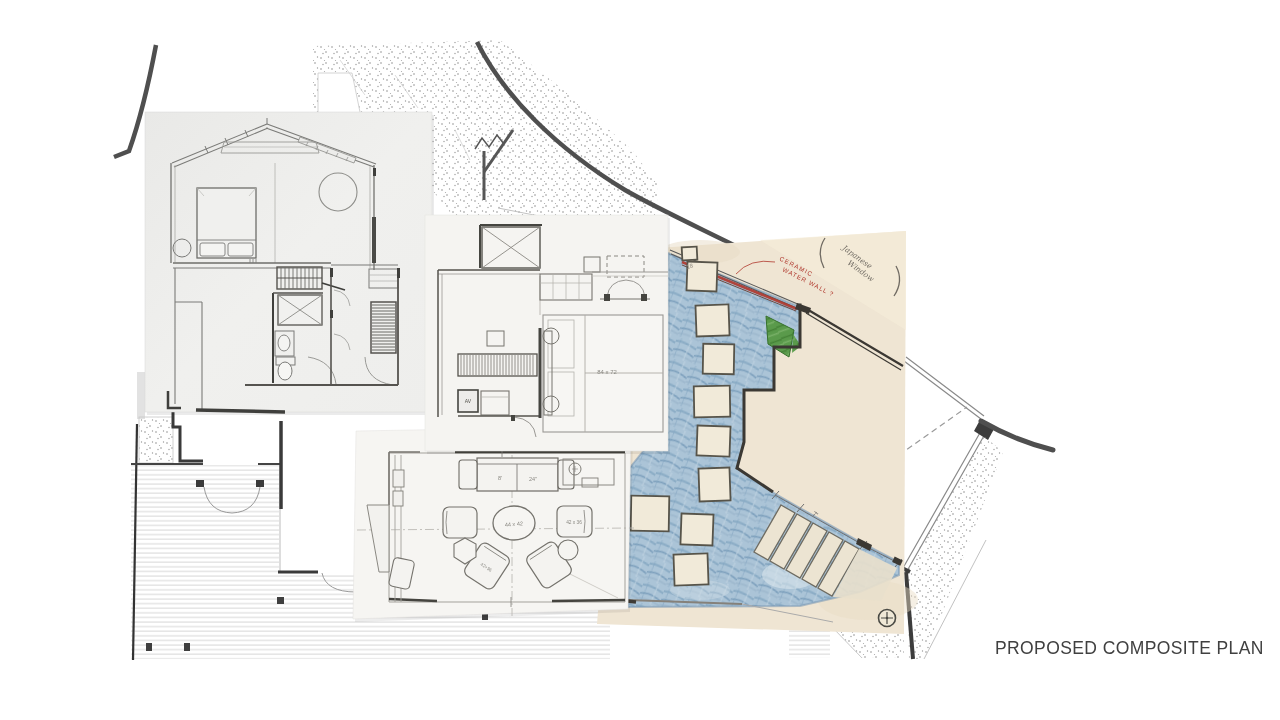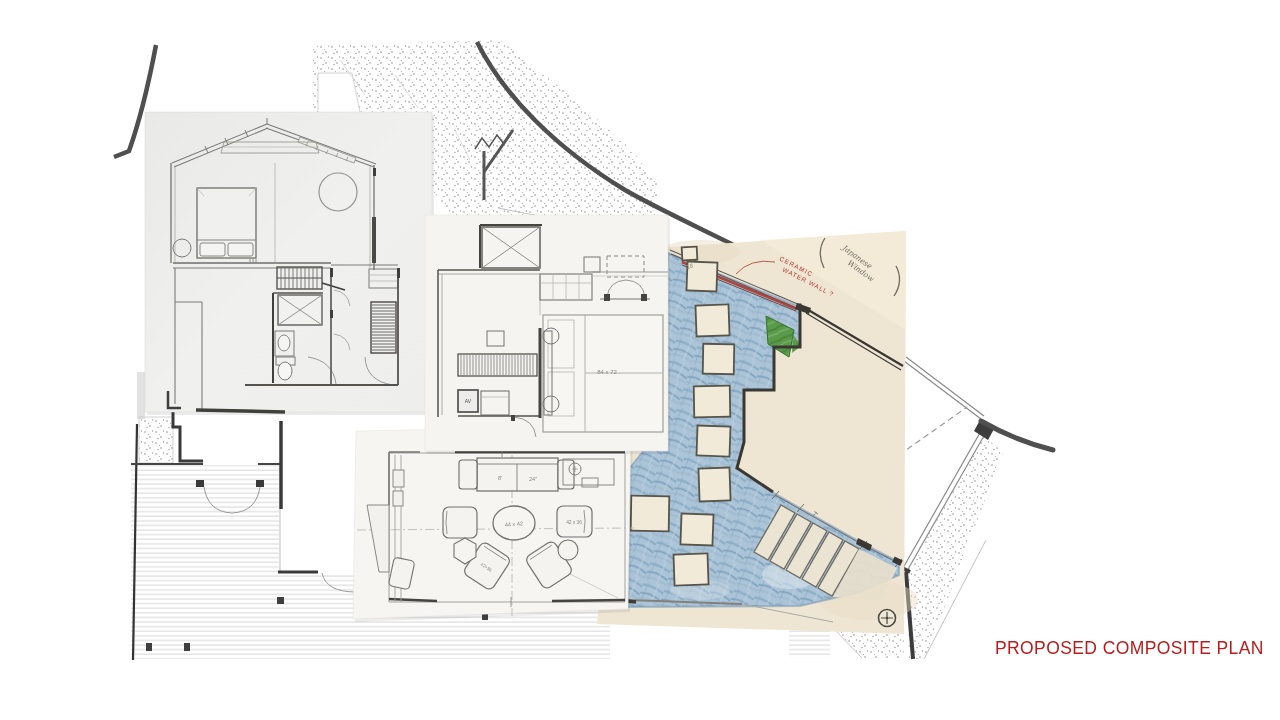--- a/index.html
+++ b/index.html
@@ -5,21 +5,21 @@
   html,body{margin:0;padding:0;background:#ffffff;width:1280px;height:720px;overflow:hidden;
     font-family:"Liberation Sans", sans-serif;}
   .stage{position:absolute;left:0;top:0;width:1280px;height:720px;background:#fff;}
   .layer{position:absolute;left:0;top:0;}
   #bg-svg{z-index:0;}
   #plan-svg{z-index:1;}
   #sketch-topleft{z-index:2;}
   #sketch-living{z-index:3;}
   #sketch-middle{z-index:4;}
   .title{position:absolute;left:995px;top:638px;z-index:5;font-size:17.5px;
-    letter-spacing:.4px;color:#b91c1c;font-weight:400;white-space:nowrap;}
+    letter-spacing:.4px;color:#404040;font-weight:400;white-space:nowrap;}
   svg text{font-family:"Liberation Sans", sans-serif;}
   .script-note{font-family:"DejaVu Serif", serif;font-style:italic;}
 </style>
 </head>
 <body>
 
 <div class="stage">
 
 <svg id="bg-svg" class="layer" width="1280" height="720" viewBox="0 0 1280 720">
   <defs>

